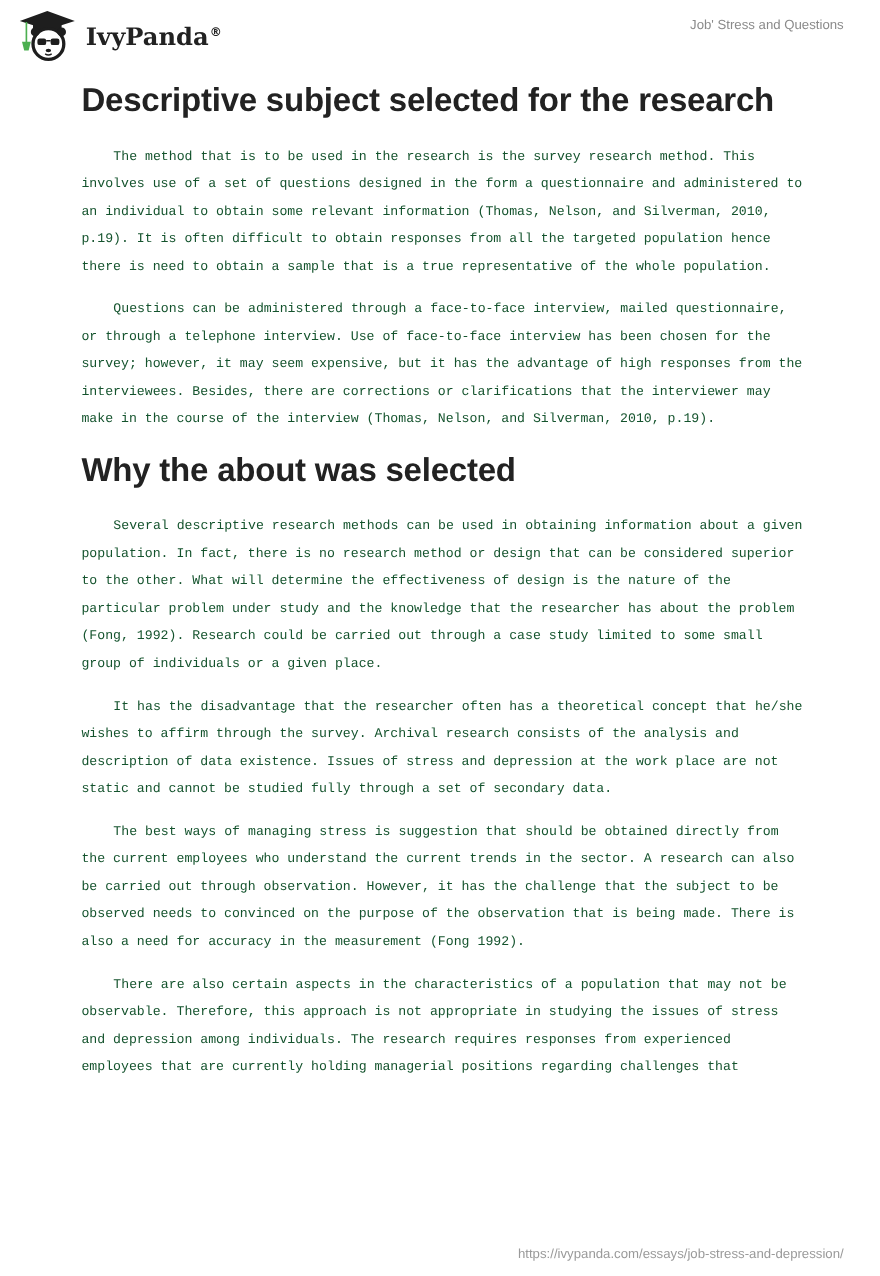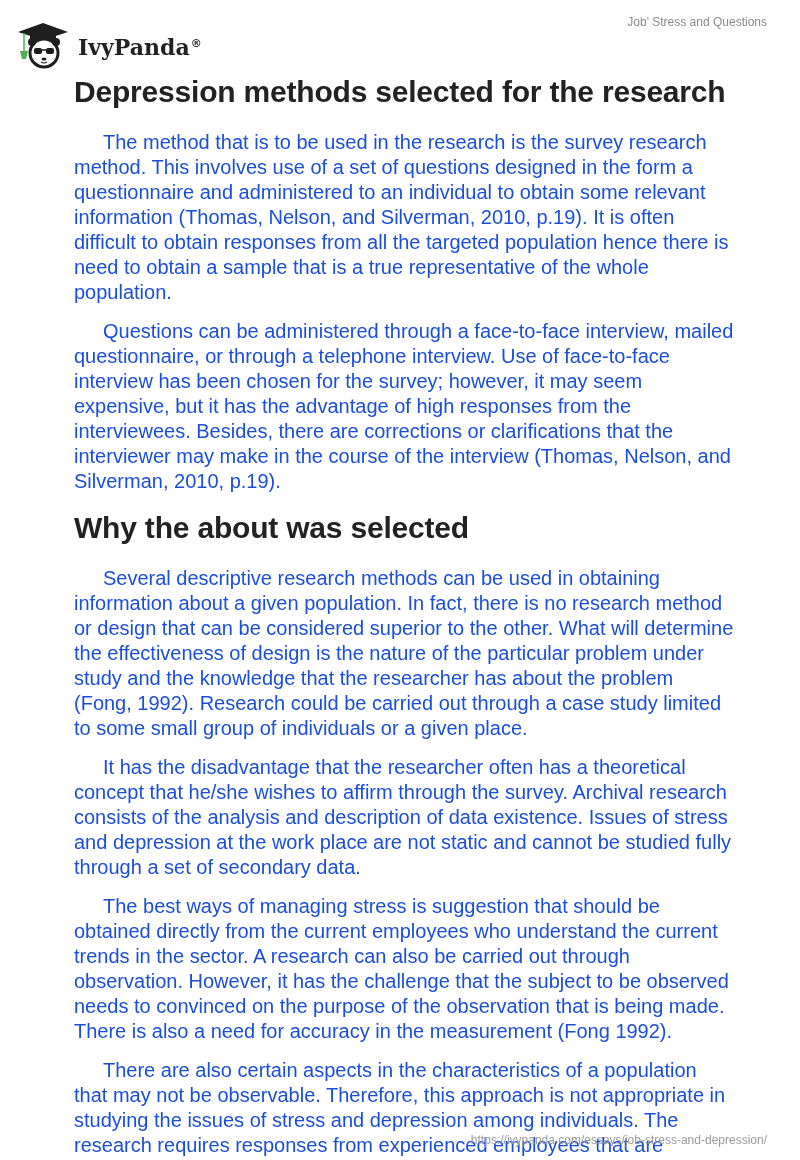--- a/index.html
+++ b/index.html
@@ -17,21 +17,21 @@
     }
     .header {
       position: absolute;
       left: 0; top: 0;
       width: 800px;
       height: 60px;
     }
     .logo {
       position: absolute;
       left: 16px;
-      top: 21px;
+      top: 8px;
       display: flex;
       align-items: center;
     }
     .logo-icon {
       width: 54px;
       height: 48px;
       display: block;
     }
     .logo-text {
       font-family: "DejaVu Serif", serif;
@@ -67,25 +67,26 @@
       font-weight: bold;
       font-size: 30px;
       line-height: 40px;
       margin: 0;
       color: #222;
       letter-spacing: -0.2px;
     }
     .h-first { margin-top: 2px; margin-bottom: 18px; }
     .h-second { margin-top: 0px; margin-bottom: 18px; }
     p {
-      font-size: 20px;
+      font-size: 12px;
       line-height: 25px;
       margin: 0 0 14px 0;
       text-indent: 29px;
-      color: #1d4ed8;
+      color: #14532d;
+      font-family: Liberation Mono, monospace;
     }
     .footer-url {
       position: absolute;
       right: 33px;
       top: 1133px;
       font-size: 12px;
       color: #9a9a9a;
     }
   </style>
 </head>
@@ -112,21 +113,21 @@
 
       <ellipse cx="28" cy="38" rx="2.5" ry="1.6" fill="#1e1e1e"></ellipse>
       <path d="M25 41 Q28 43 31 41" stroke="#1e1e1e" stroke-width="1.2" fill="none"></path>
     </svg>
     <span class="logo-text"><span>IvyPanda</span><span class="logo-reg">®</span></span>
   </div>
   <div class="doc-title">Job' Stress and Questions</div>
 </div>
 
 <div class="content">
-  <h2 class="h-first">Depression methods selected for the research</h2>
+  <h2 class="h-first">Descriptive subject selected for the research</h2>
   <p>The method that is to be used in the research is the survey research method. This involves use of a set of questions designed in the form a questionnaire and administered to an individual to obtain some relevant information (Thomas, Nelson, and Silverman, 2010, p.19). It is often difficult to obtain responses from all the targeted population hence there is need to obtain a sample that is a true representative of the whole population.</p>
   <p>Questions can be administered through a face-to-face interview, mailed questionnaire, or through a telephone interview. Use of face-to-face interview has been chosen for the survey; however, it may seem expensive, but it has the advantage of high responses from the interviewees. Besides, there are corrections or clarifications that the interviewer may make in the course of the interview (Thomas, Nelson, and Silverman, 2010, p.19).</p>
 
   <h2 class="h-second">Why the about was selected</h2>
   <p>Several descriptive research methods can be used in obtaining information about a given population. In fact, there is no research method or design that can be considered superior to the other. What will determine the effectiveness of design is the nature of the particular problem under study and the knowledge that the researcher has about the problem (Fong, 1992). Research could be carried out through a case study limited to some small group of individuals or a given place.</p>
   <p>It has the disadvantage that the researcher often has a theoretical concept that he/she wishes to affirm through the survey. Archival research consists of the analysis and description of data existence. Issues of stress and depression at the work place are not static and cannot be studied fully through a set of secondary data.</p>
   <p>The best ways of managing stress is suggestion that should be obtained directly from the current employees who understand the current trends in the sector. A research can also be carried out through observation. However, it has the challenge that the subject to be observed needs to convinced on the purpose of the observation that is being made. There is also a need for accuracy in the measurement (Fong 1992).</p>
   <p>There are also certain aspects in the characteristics of a population that may not be observable. Therefore, this approach is not appropriate in studying the issues of stress and depression among individuals. The research requires responses from experienced employees that are currently holding managerial positions regarding challenges that</p>
 </div>
 

